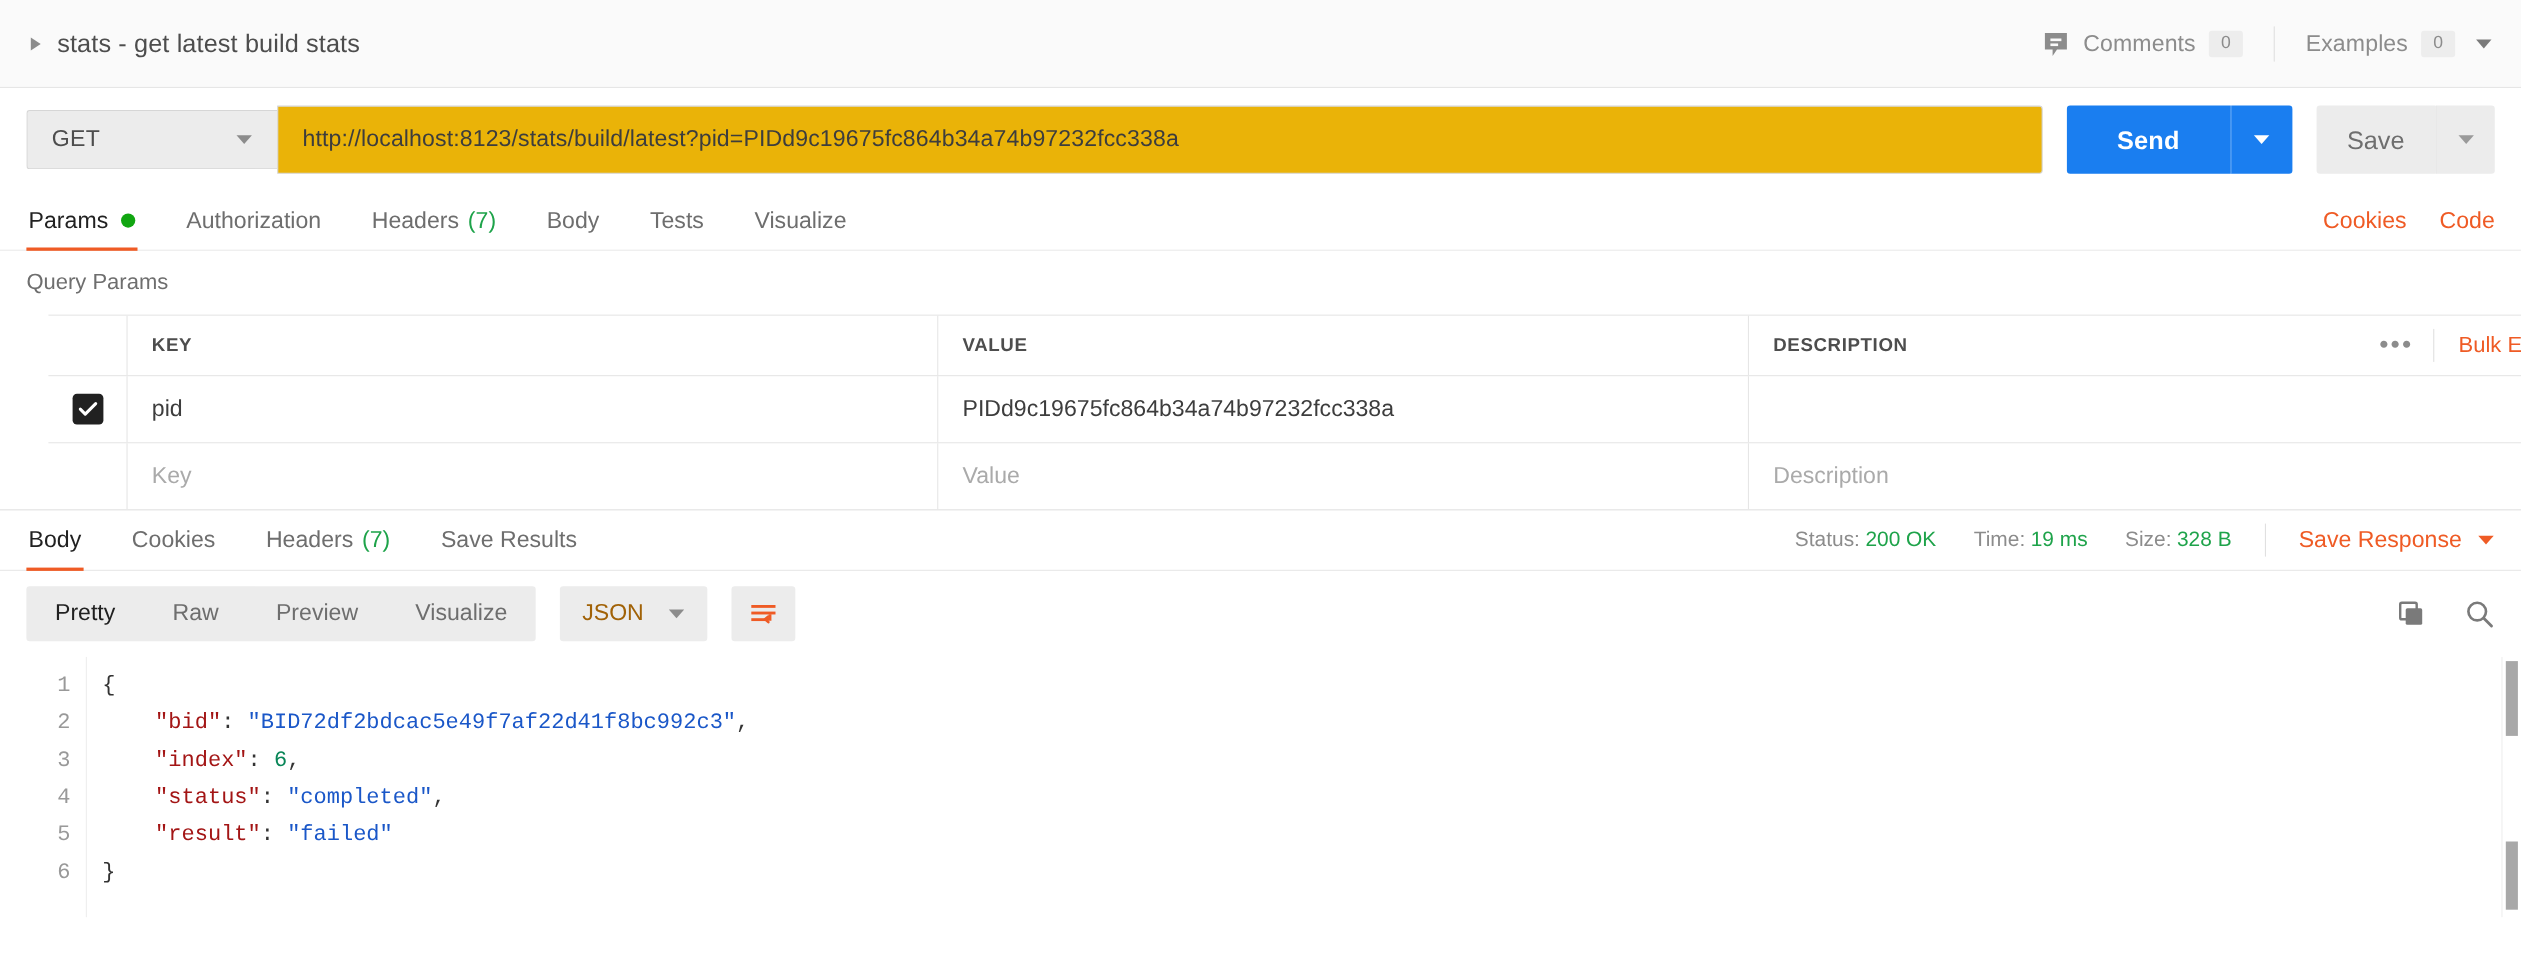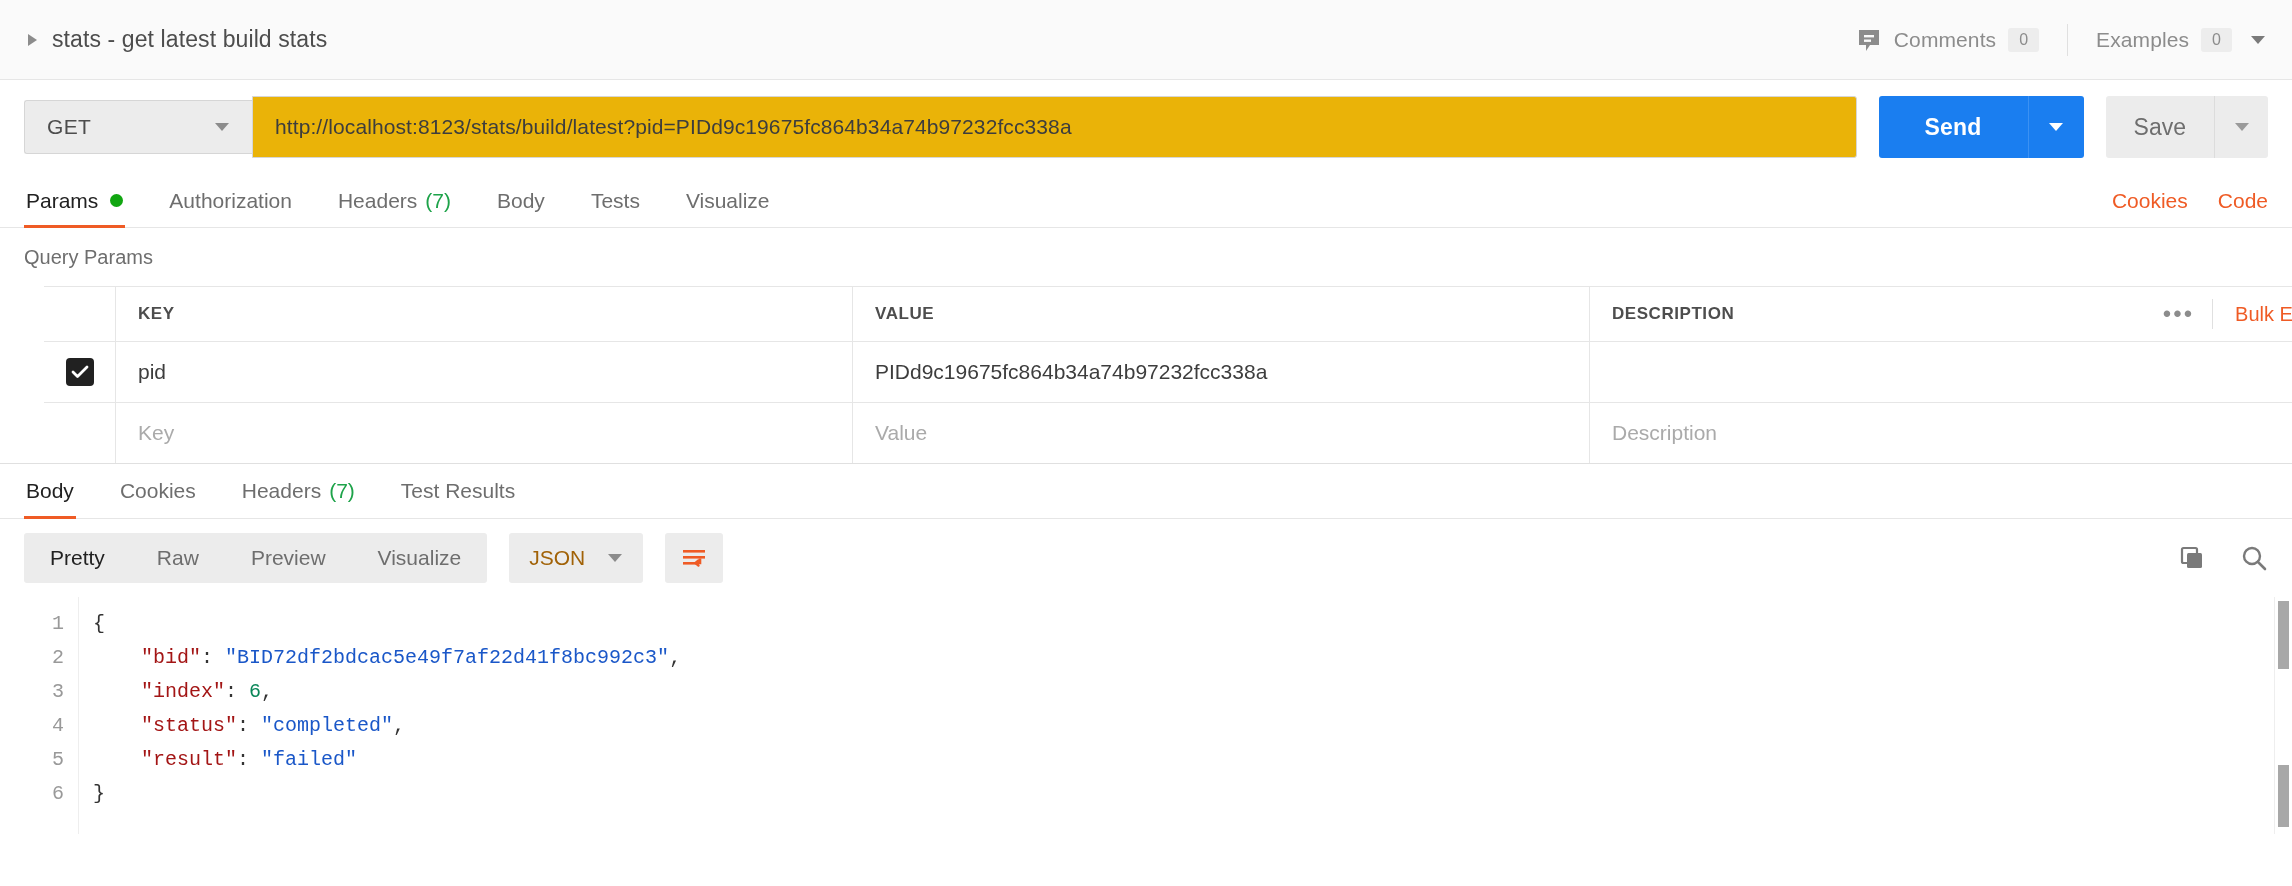--- a/index.html
+++ b/index.html
@@ -548,23 +548,43 @@
     <span>Body</span>
   </div>
   <div class="tab">
     <span>Cookies</span>
   </div>
   <div class="tab">
     <span>Headers</span>
     <span class="cnt">(7)</span>
   </div>
   <div class="tab">
-    <span>Test Results</span>
-  </div>
-
+    <span>Save Results</span>
+  </div>
+
+  <div class="resp-right">
+    <span class="meta">
+      <span>Status:</span><b>200 OK</b>
+    </span>
+    <span class="meta">
+      <span>Time:</span><b>19 ms</b>
+    </span>
+    <span class="meta">
+      <span>Size:</span><b>328 B</b>
+    </span>
+    <span class="meta-sep"></span>
+    <span class="save-resp">
+      <span>Save Response</span>
+      <span class="cc">
+        <svg width="16" height="10" viewBox="0 0 16 10">
+            <path d="M1 1 L8 9 L15 1 Z" fill="#ef5b25"></path>
+          </svg>
+      </span>
+    </span>
+  </div>
 </div>
 
 <div class="body-toolbar">
   <div class="seg">
     <div class="seg-item active">Pretty</div>
     <div class="seg-item">Raw</div>
     <div class="seg-item">Preview</div>
     <div class="seg-item">Visualize</div>
   </div>
 

